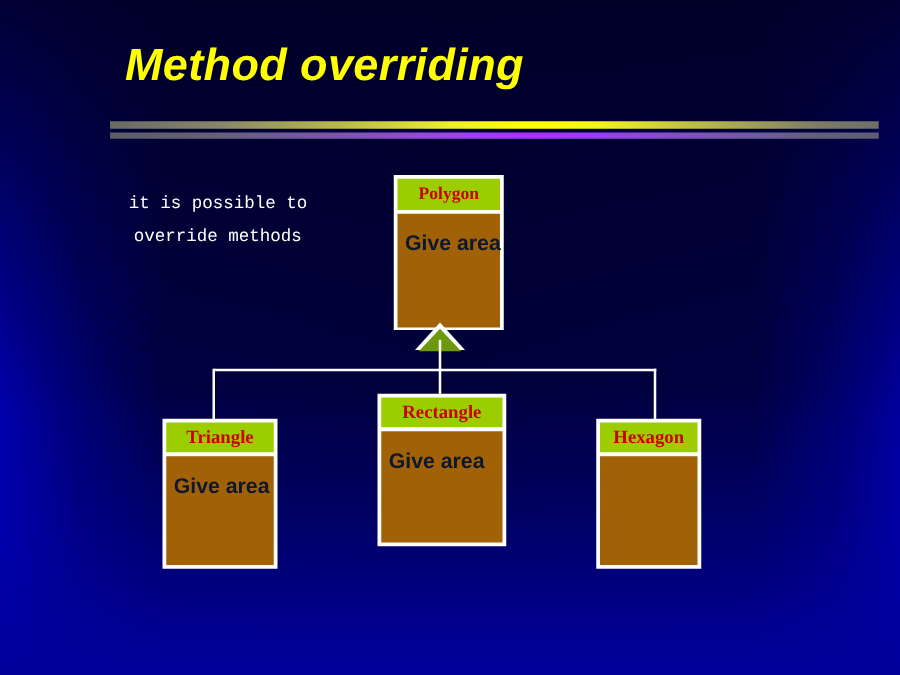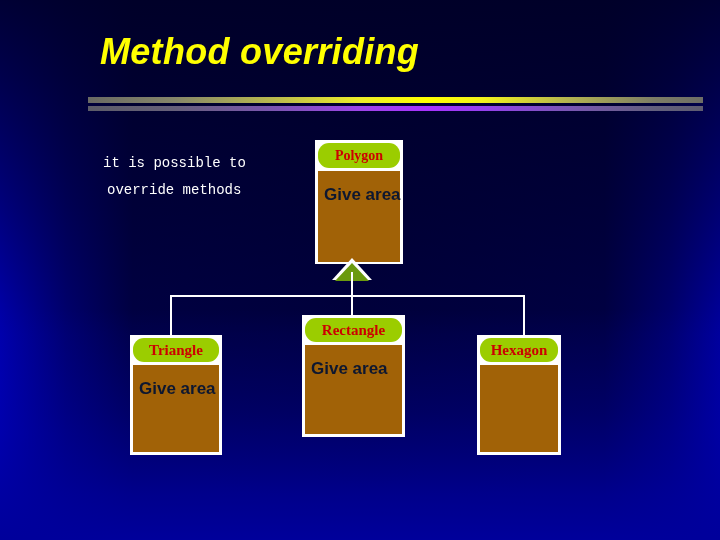--- a/index.html
+++ b/index.html
@@ -138,21 +138,20 @@
     background: #9bcd00;
     color: #cc0000;
     font-family: "Liberation Serif", serif;
     font-weight: bold;
     font-size: 15px;
     text-align: center;
     line-height: 24px;
     height: 24px;
     overflow: visible;
     white-space: nowrap;
-    border-radius: 11px;
   }
   .uml-sep {
     height: 3px;
     background: #ffffff;
   }
   .uml-ops {
     background: #a16207;
     color: #0d1730;
     font-family: "Liberation Sans", sans-serif;
     font-weight: bold;

